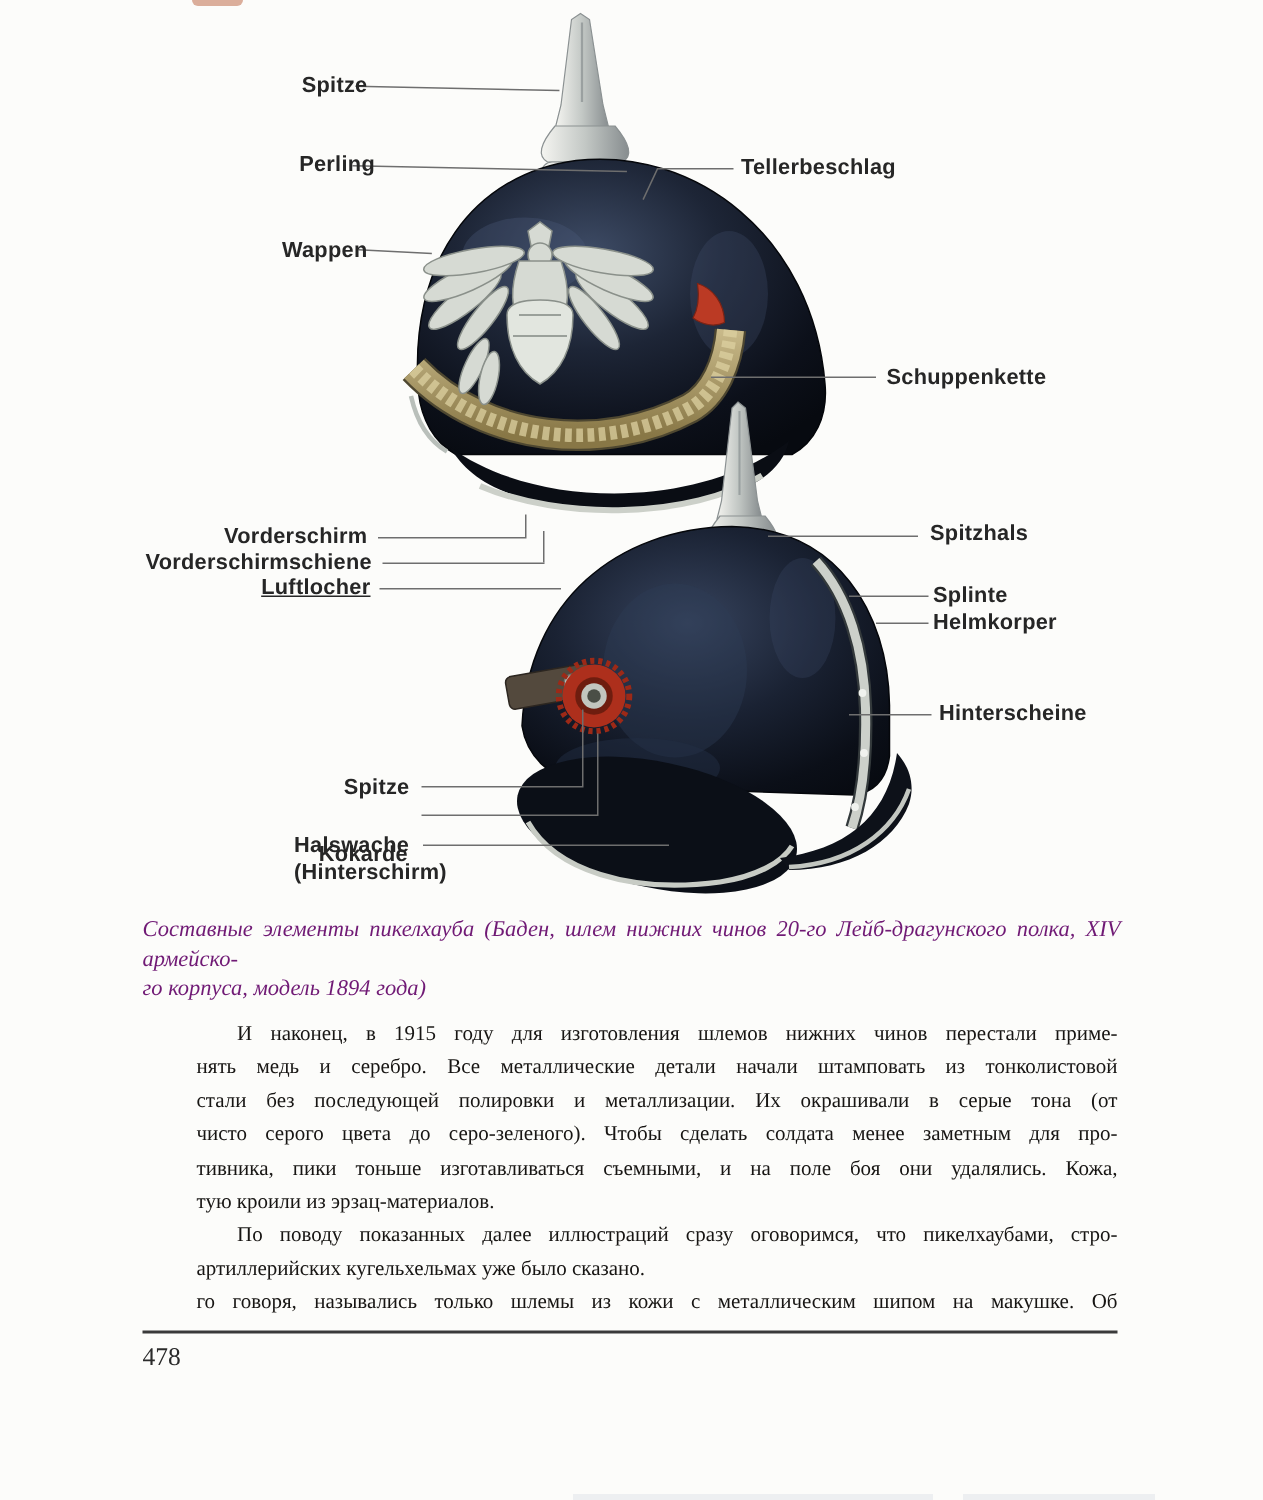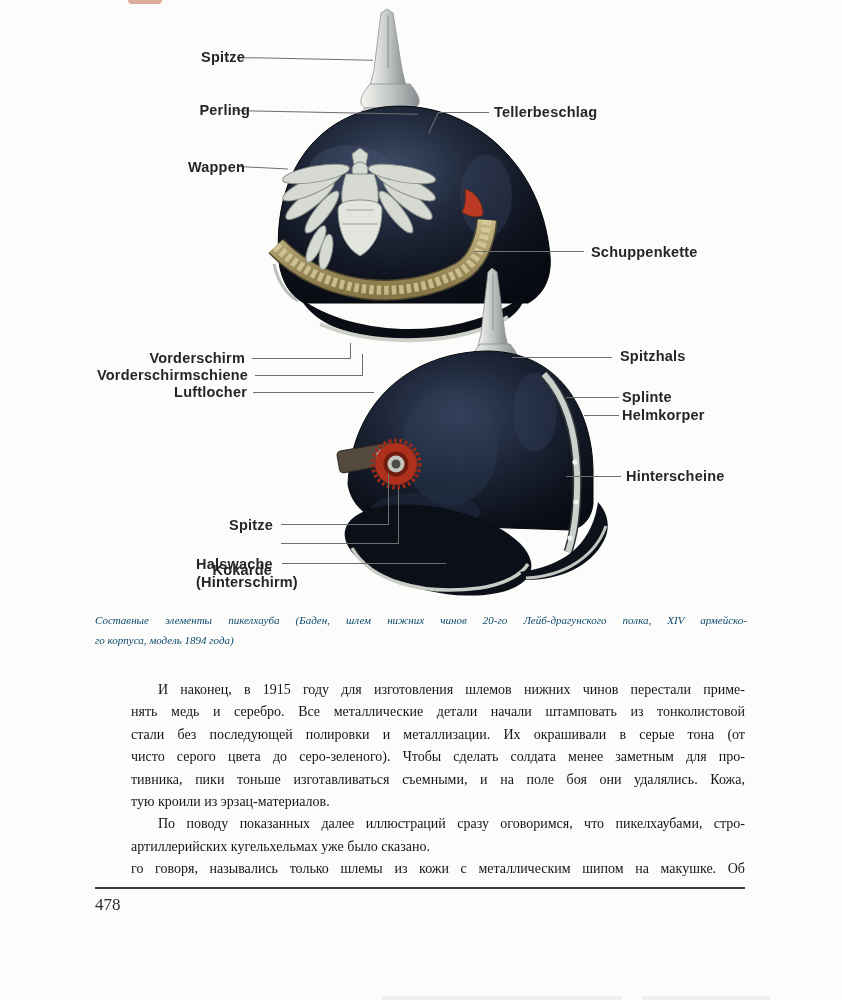--- a/index.html
+++ b/index.html
@@ -14,21 +14,21 @@
     font-weight:bold; font-size:14.5px; color:#262626;
     letter-spacing:0.2px; white-space:nowrap; line-height:16px;
   }
   .lbl.r { text-align:right; }
   
   .lead { position:absolute; background:#6e6e6e; height:1.2px; }
   .lead.v { width:1.2px; }
   
   .caption { position:absolute; left:95px; top:611px; width:652px; }
   .capline {
-    font-style:italic; font-size:11px; line-height:19.5px; color:#0c4a6e;
+    font-style:italic; font-size:15px; line-height:19.5px; color:#701a75;
   }
   .capline.just { text-align:justify; text-align-last:justify; }
   
   .bodytext { position:absolute; left:95px; top:679px; width:650px; color:#171513; }
   .bodyline {
     font-size:14px; line-height:22.4px;
     text-align:justify; text-align-last:justify;margin-left:36px;
   }
   .bodyline.first { padding-left:27px; }
   .bodyline.last { text-align-last:left; }
@@ -216,21 +216,21 @@
   <div class="lead v" style="left:398px; top:489px; height:55px;"></div>
   <div class="lead" style="left:282px; top:563px; width:164px;"></div>
 
   <div class="lbl r" style="left:97px; top:49px; width:148px;">Spitze</div>
   <div class="lbl r" style="left:97px; top:102px; width:153px;">Perling</div>
   <div class="lbl r" style="left:97px; top:159px; width:148px;">Wappen</div>
   <div class="lbl" style="left:494px; top:104px;">Tellerbeschlag</div>
   <div class="lbl" style="left:591px; top:244px;">Schuppenkette</div>
   <div class="lbl r" style="left:60px; top:350px; width:185px;">Vorderschirm</div>
   <div class="lbl r" style="left:60px; top:367px; width:188px;">Vorderschirmschiene</div>
-  <div class="lbl r" style="left:60px; top:384px; width:187px;">Luftlocher</div>
+  <div class="lbl r" style="left:60px; top:384px; width:187px;text-decoration:underline;">Luftlocher</div>
   <div class="lbl" style="left:620px; top:348px;">Spitzhals</div>
   <div class="lbl" style="left:622px; top:389px;">Splinte</div>
   <div class="lbl" style="left:622px; top:407px;">Helmkorper</div>
   <div class="lbl" style="left:626px; top:468px;">Hinterscheine</div>
   <div class="lbl r" style="left:100px; top:517px; width:173px;">Spitze</div>
   <div class="lbl r" style="left:100px; top:535px; width:172px;margin-top:27px;">Kokarde</div>
   <div class="lbl" style="left:196px; top:555px; line-height:18px;">
     <div>Halswache</div>
     <div>(Hinterschirm)</div>
   </div>

